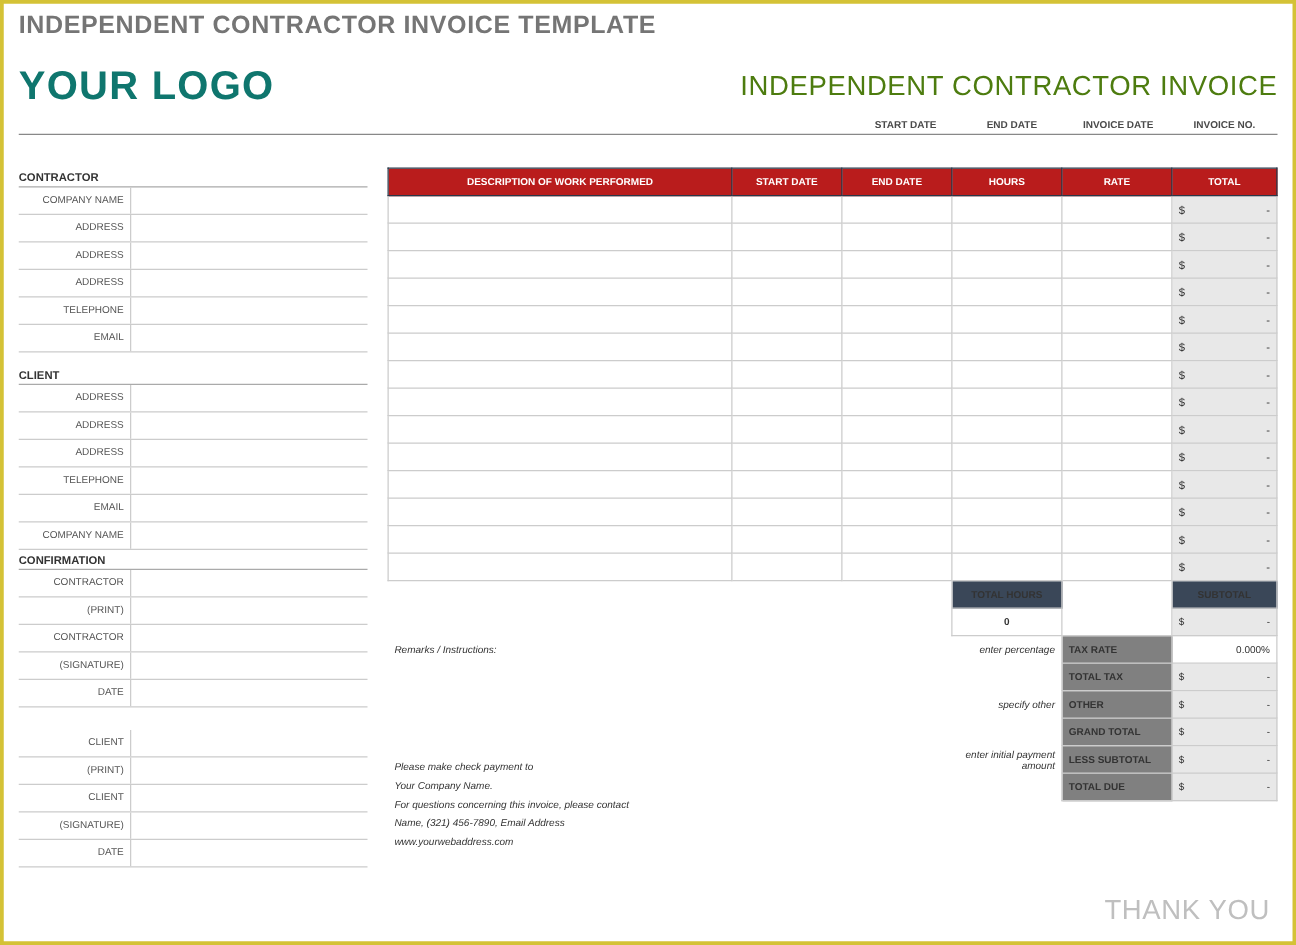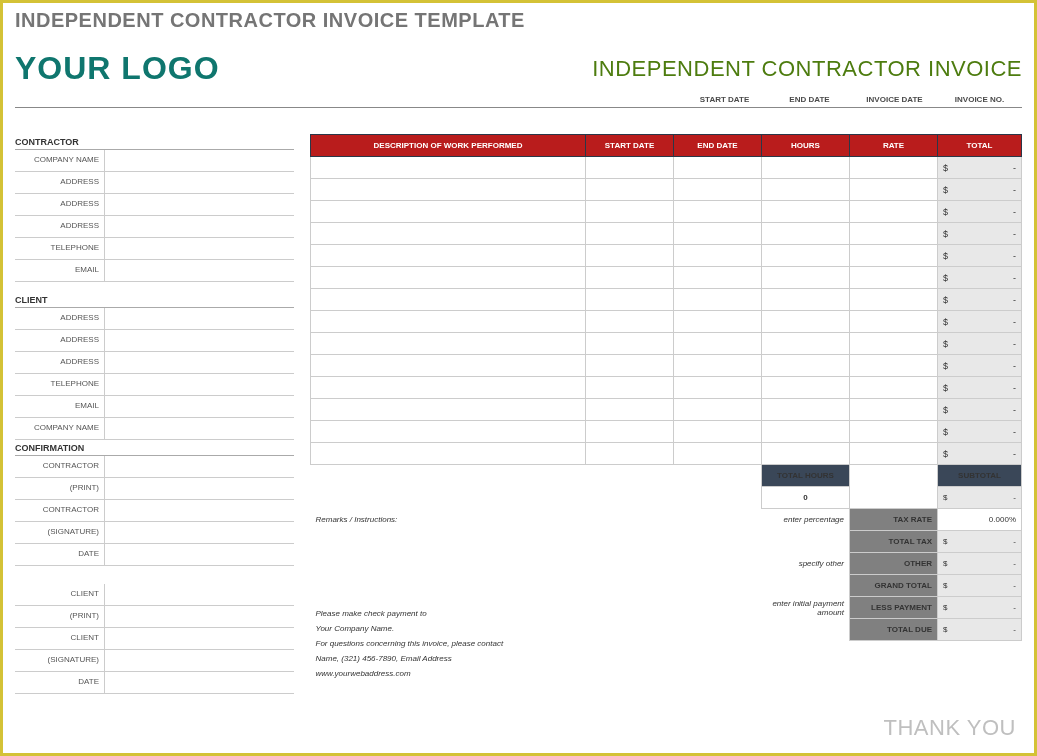--- a/index.html
+++ b/index.html
@@ -19,21 +19,21 @@
 .info-lbl { width: 90px; font-size: 8px; color: #555; text-align: right; padding: 5px 5px 0 0; border-right: 1px solid #ccc; }
 .info-val { flex: 1; }
 .tbl { width: 100%; border-collapse: collapse; table-layout: fixed; }
 .tbl th { background: #b91c1c; color: #fff; font-size: 8px; font-weight: bold; padding: 5px 4px; border: 1px solid #2a3748; text-align: center; height: 22px; }
 .tbl td { border: 1px solid #ccc; height: 22px; font-size: 9px; padding: 0 5px; color: #333; }
 .tbl .tot-col { background: #e8e8e8; }
 .dollar { float: left; }
 .dash { float: right; }
 .sum-row td { font-size: 8px; }
 .sum-lbl-dk { background: #3a4758; color: #fff; text-align: center; font-weight: bold; }
-.sum-lbl-gy { background: #808080; color: #fff; text-align: right; font-weight: bold; margin-top: 13px; }
+.sum-lbl-gy { background: #808080; color: #fff; text-align: left; font-weight: bold; margin-top: 13px; }
 .sum-note { text-align: right; color: #6a6a6a; font-style: italic; border: none !important; }
 .remarks { font-size: 9px; color: #6a6a6a; font-style: italic; padding: 4px 0 0 0; }
 .pay-txt { font-size: 9px; color: #6a6a6a; font-style: italic; line-height: 1.9; }
 .thank { position: absolute; right: 18px; bottom: 12px; font-size: 22px; color: #bfbfbf; letter-spacing: 0.5px; }
 .noborder { border: none !important; }
 .zero { text-align: center; font-weight: bold; }
 .pct { text-align: right; }
 .c-desc{width:275px} .c-sd{width:88px} .c-ed{width:88px} .c-hr{width:88px} .c-rt{width:88px} .c-tot{width:84px}
 </style>
 </head>
@@ -392,21 +392,21 @@
             <td class="noborder pay-txt" rowspan="3">
               <div>Please make check payment to</div>
               <div>Your Company Name.</div>
               <div>For questions concerning this invoice, please contact</div>
               <div>Name, (321) 456-7890, Email Address</div>
               <div>www.yourwebaddress.com</div>
             </td>
             <td class="noborder"></td>
               <td class="noborder"></td>
             <td class="sum-note">enter initial payment amount</td>
-            <td class="sum-lbl-gy">LESS PAYMENT</td>
+            <td class="sum-lbl-gy">LESS SUBTOTAL</td>
             <td class="tot-col">
                 <span class="dollar">$</span>
                 <span class="dash">-</span>
               </td>
           </tr>
           <tr class="sum-row">
             <td class="noborder"></td>
               <td class="noborder"></td>
               <td class="noborder"></td>
             <td class="sum-lbl-gy">TOTAL DUE</td>

